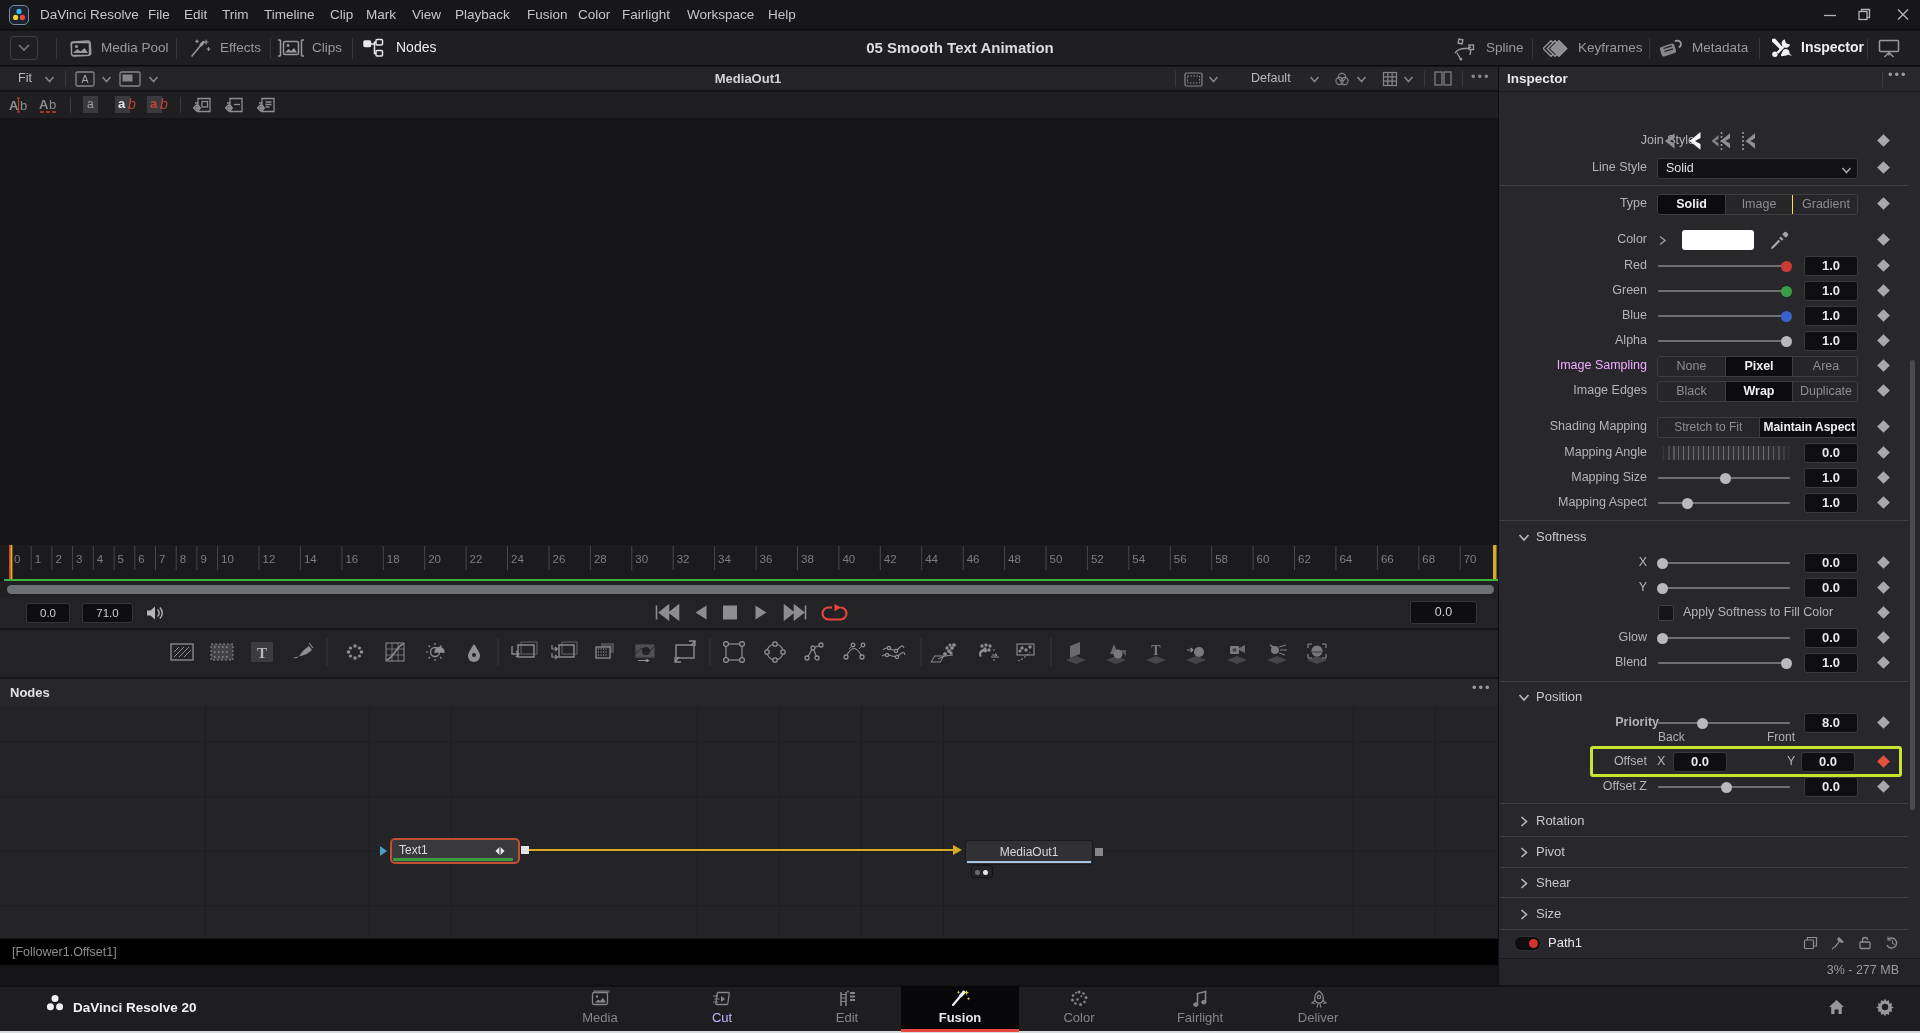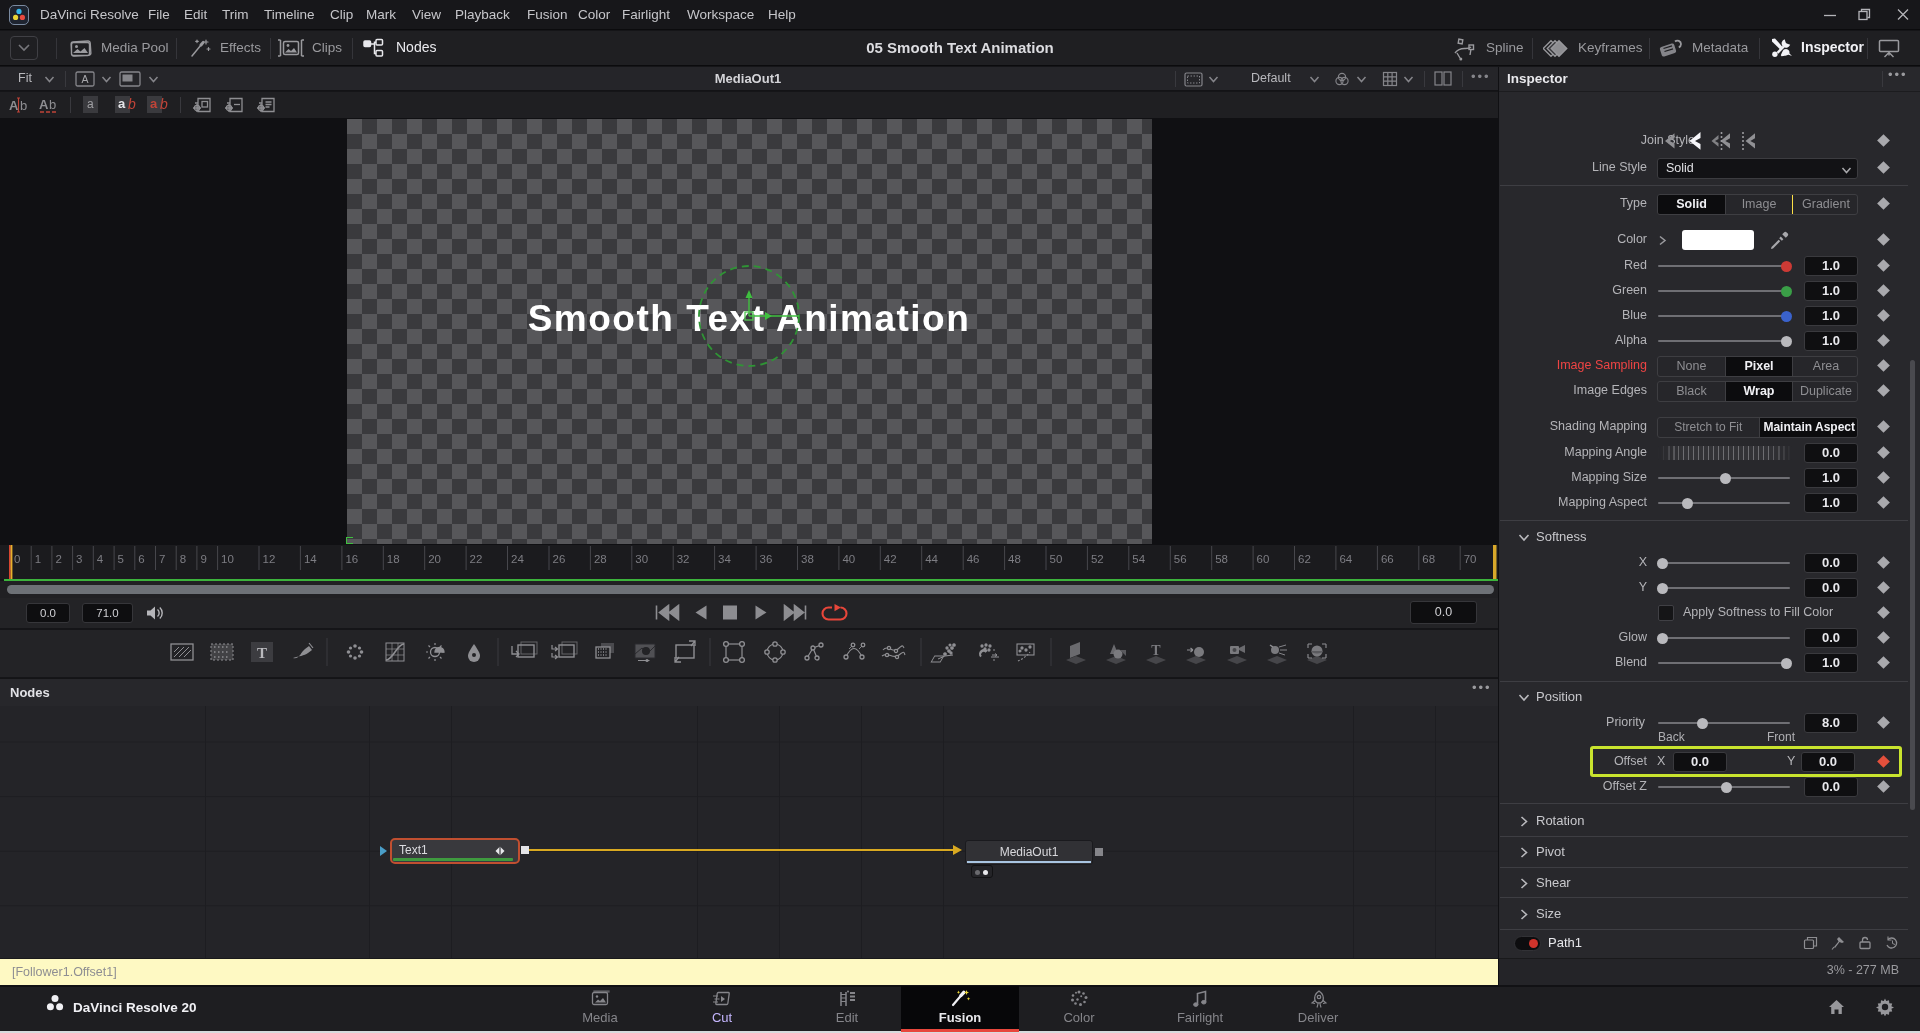--- a/index.html
+++ b/index.html
@@ -236,34 +236,20 @@
         </g>
       </svg>
 <svg class="abs" style="left:256px;top:3px;" width="22" height="20" viewBox="0 0 22 20">
 <g stroke="#8e8e92" stroke-width="1.3" fill="none">
 <path d="M6 3.5 h12 v13 h-12 z M6 8 h-3 M6 12"></path>
 <circle cx="5" cy="13" r="2.6"></circle>
           <path d="M5 9 v8 M1 13 h8"></path>
 <path d="M9.5 7 h6 M9.5 9.5 h6 M9.5 12 h4"></path>
         </g>
       </svg>
-</div>
-<div class="abs" style="left:0;top:118px;width:1498px;height:427px;background:#101013;">
-<div class="abs" style="left:347px;top:1px;width:805px;height:425px;
-background:repeating-conic-gradient(#3a3a3d 0% 25%, #57575a 0% 50%);background-size:30px 30px;"></div>
-<span class="lbl" style="left:749px;top:180px;transform:translateX(-50%);font-size:37px;font-weight:bold;color:#fff;letter-spacing:1.5px;">Smooth Text Animation</span>
-<svg class="abs" style="left:679px;top:128px;" width="140" height="140" viewBox="0 0 140 140">
-<circle cx="70" cy="70" r="50" fill="none" stroke="#2f9435" stroke-width="1.8" stroke-dasharray="7 5"></circle>
-<path d="M70 70 V 51" stroke="#3fbf3f" stroke-width="1.4" fill="none"></path>
-        <path d="M66.5 52 l3.5 -8 3.5 8 z" fill="#3fbf3f"></path>
-<path d="M70 70 H 120" stroke="#3fbf3f" stroke-width="1.4"></path>
-<path d="M86 66 l7 4 -7 4 z" fill="#3fbf3f"></path>
-<rect x="66" y="66" width="8" height="8" fill="none" stroke="#52c852" stroke-width="1.3"></rect>
-</svg>
-<div class="abs" style="left:346px;top:419px;width:7px;height:7px;border-left:1.5px solid #3fbf3f;border-top:1.5px solid #3fbf3f;border-bottom:1.5px solid #3fbf3f;"></div>
 </div>
 <div class="abs" style="left:0;top:545px;width:1498px;height:34px;background:#1b1b1e;">
 <svg class="abs" style="left:0;top:0;" width="1498" height="34" viewBox="0 0 1498 34">
 <line x1="10.5" y1="1" x2="10.5" y2="25" stroke="#47474c" stroke-width="1"></line>
         <text x="14.0" y="18" font-size="11.5" fill="#7d7d83" font-family="Liberation Sans">0</text>
         <line x1="31.2" y1="1" x2="31.2" y2="25" stroke="#47474c" stroke-width="1"></line>
         <text x="34.7" y="18" font-size="11.5" fill="#7d7d83" font-family="Liberation Sans">1</text>
         <line x1="51.9" y1="1" x2="51.9" y2="25" stroke="#47474c" stroke-width="1"></line>
         <text x="55.4" y="18" font-size="11.5" fill="#7d7d83" font-family="Liberation Sans">2</text>
         <line x1="72.6" y1="1" x2="72.6" y2="25" stroke="#47474c" stroke-width="1"></line>
@@ -588,21 +574,21 @@
 <div class="abs" style="left:965px;top:134px;width:128px;height:25px;background:#313135;border:1px solid #1a1a1e;border-radius:3px;">
 <div class="abs" style="left:1px;bottom:1px;width:124px;height:2.5px;background:#a9c5e2;"></div>
 <span class="lbl" style="left:50%;top:4px;transform:translateX(-50%);font-size:12px;color:#d8d8dc;">MediaOut1</span>
 </div>
 <div class="abs" style="left:1095px;top:142px;width:8px;height:8px;background:#85858a;"></div>
 <div class="abs" style="left:971px;top:159px;width:22px;height:13px;background:#242428;border:1px solid #121214;border-radius:3px;">
 <div class="abs" style="left:3px;top:3.5px;width:5px;height:5px;border-radius:50%;background:#6a6a6e;"></div>
 <div class="abs" style="left:11px;top:3.5px;width:5px;height:5px;border-radius:50%;background:#e8e8ec;"></div>
 </div>
 </div>
-<div class="abs" style="left:0;top:958px;width:1498px;height:27px;background:#fef9c3;border-top:1px solid #19191b;">
+<div class="abs" style="left:0;top:938px;width:1498px;height:27px;background:#000000;border-top:1px solid #19191b;">
 <span class="lbl" style="left:12px;top:6px;font-size:12.5px;color:#8e8e92;">[Follower1.Offset1]</span>
 </div>
 <div class="abs" style="left:1498px;top:67px;width:1px;height:918px;background:#101013;"></div>
 <div class="abs" style="left:1499px;top:67px;width:421px;height:918px;background:#28282c;">
 <span class="lbl" style="left:8px;top:4px;font-size:13.5px;font-weight:bold;color:#e8e8ec;">Inspector</span>
 <div class="abs" style="left:383px;top:4px;width:1px;height:16px;background:#39393e;"></div>
 <span class="lbl" style="left:389px;top:0px;font-size:13px;color:#9a9a9e;letter-spacing:2px;">•••</span>
 <div class="abs" style="left:0;top:24px;width:421px;height:1px;background:#1c1c1f;"></div>
 <span class="lbl" style="left:148px;top:66px;transform:translateX(-100%);font-size:12.5px;color:#b4b4b8;margin-left:48px;">Join Style</span>
 <svg class="abs" style="left:163px;top:63px;" width="100" height="22" viewBox="0 0 100 22">
@@ -659,21 +645,21 @@
 <span class="lbl" style="left:148px;top:241px;transform:translateX(-100%);font-size:12.5px;color:#b4b4b8;">Blue</span>
 <div class="abs" style="left:159px;top:248px;width:132px;height:2px;background:#6f6f74;border-radius:1px;"></div>
       <div class="abs" style="left:281.5px;top:243.5px;width:11px;height:11px;border-radius:50%;background:#3a62cc;"></div>
 <div class="abs" style="left:305px;top:239px;width:54px;height:20px;background:#0f0f11;border:1px solid #3a3a3e;border-radius:3px;color:#e8e8ec;font-size:13px;font-weight:bold;text-align:center;line-height:18px;">1.0</div>
 <div class="abs" style="left:380px;top:244px;width:9px;height:9px;background:#a9a9ad;transform:rotate(45deg);"></div>
 <span class="lbl" style="left:148px;top:266px;transform:translateX(-100%);font-size:12.5px;color:#b4b4b8;">Alpha</span>
 <div class="abs" style="left:159px;top:273px;width:132px;height:2px;background:#6f6f74;border-radius:1px;"></div>
       <div class="abs" style="left:281.5px;top:268.5px;width:11px;height:11px;border-radius:50%;background:#b9b9bd;"></div>
 <div class="abs" style="left:305px;top:264px;width:54px;height:20px;background:#0f0f11;border:1px solid #3a3a3e;border-radius:3px;color:#e8e8ec;font-size:13px;font-weight:bold;text-align:center;line-height:18px;">1.0</div>
 <div class="abs" style="left:380px;top:269px;width:9px;height:9px;background:#a9a9ad;transform:rotate(45deg);"></div>
-<span class="lbl" style="left:148px;top:291px;transform:translateX(-100%);font-size:12.5px;color:#ef4444;">Image Sampling</span>
+<span class="lbl" style="left:148px;top:291px;transform:translateX(-100%);font-size:12.5px;color:#f0abfc;">Image Sampling</span>
 <div class="abs" style="left:158px;top:288.5px;width:201px;height:21px;border:1px solid #3e3e42;border-radius:3px;background:#26262a;overflow:hidden;">
         <div class="abs" style="left:0.0px;top:0;width:67.0px;height:19px;background:transparent;color:#8e8e92;font-weight:normal;font-size:12.5px;text-align:center;line-height:19px;">None</div>
         <div class="abs" style="left:67.0px;top:0;width:67.0px;height:19px;background:#0c0c0e;border-left:1px solid #3e3e42;color:#f0f0f4;font-weight:bold;font-size:12.5px;text-align:center;line-height:19px;">Pixel</div>
         <div class="abs" style="left:134.0px;top:0;width:67.0px;height:19px;background:transparent;border-left:1px solid #3e3e42;color:#8e8e92;font-weight:normal;font-size:12.5px;text-align:center;line-height:19px;">Area</div>
       </div>
 <div class="abs" style="left:380px;top:294px;width:9px;height:9px;background:#a9a9ad;transform:rotate(45deg);"></div>
 <span class="lbl" style="left:148px;top:316px;transform:translateX(-100%);font-size:12.5px;color:#b4b4b8;">Image Edges</span>
 <div class="abs" style="left:158px;top:313.5px;width:201px;height:21px;border:1px solid #3e3e42;border-radius:3px;background:#26262a;overflow:hidden;">
         <div class="abs" style="left:0.0px;top:0;width:67.0px;height:19px;background:transparent;color:#8e8e92;font-weight:normal;font-size:12.5px;text-align:center;line-height:19px;">Black</div>
         <div class="abs" style="left:67.0px;top:0;width:67.0px;height:19px;background:#0c0c0e;border-left:1px solid #3e3e42;color:#f0f0f4;font-weight:bold;font-size:12.5px;text-align:center;line-height:19px;">Wrap</div>
@@ -728,21 +714,21 @@
 <span class="lbl" style="left:148px;top:588px;transform:translateX(-100%);font-size:12.5px;color:#b4b4b8;">Blend</span>
 <div class="abs" style="left:159px;top:595px;width:132px;height:2px;background:#6f6f74;border-radius:1px;"></div>
       <div class="abs" style="left:282.2px;top:590.5px;width:11px;height:11px;border-radius:50%;background:#b9b9bd;"></div>
 <div class="abs" style="left:305px;top:586px;width:54px;height:20px;background:#0f0f11;border:1px solid #3a3a3e;border-radius:3px;color:#e8e8ec;font-size:13px;font-weight:bold;text-align:center;line-height:18px;">1.0</div>
 <div class="abs" style="left:380px;top:591px;width:9px;height:9px;background:#a9a9ad;transform:rotate(45deg);"></div>
 <div class="abs" style="left:1px;top:614px;width:408px;height:1px;background:#3e3e43;"></div>
 <svg class="abs" style="left:19px;top:625px;" width="12" height="11" viewBox="0 0 12 11">
         <path d="M1.5 3 L6 8 L10.5 3" stroke="#b9b9bd" stroke-width="1.6" fill="none"></path>
       </svg>
       <span class="lbl" style="left:37px;top:622px;font-size:13px;color:#c8c8cc;">Position</span>
-<span class="lbl" style="left:146px;top:648px;transform:translateX(-100%);font-size:12.5px;color:#b4b4b8;">Priority</span>
+<span class="lbl" style="left:160px;top:648px;transform:translateX(-100%);font-size:12.5px;color:#b4b4b8;font-weight:bold;">Priority</span>
 <div class="abs" style="left:159px;top:655px;width:132px;height:2px;background:#6f6f74;border-radius:1px;"></div>
       <div class="abs" style="left:198.4px;top:650.5px;width:11px;height:11px;border-radius:50%;background:#b9b9bd;"></div>
 <div class="abs" style="left:305px;top:646px;width:54px;height:20px;background:#0f0f11;border:1px solid #3a3a3e;border-radius:3px;color:#e8e8ec;font-size:13px;font-weight:bold;text-align:center;line-height:18px;">8.0</div>
 <div class="abs" style="left:380px;top:651px;width:9px;height:9px;background:#a9a9ad;transform:rotate(45deg);"></div>
 <span class="lbl" style="left:159px;top:663px;font-size:12px;color:#b0b0b4;">Back</span>
 <span class="lbl" style="left:268px;top:663px;font-size:12px;color:#b0b0b4;">Front</span>
 <div class="abs" style="left:91px;top:679px;width:312px;height:31px;border:3px solid #c9e42e;border-radius:3px;"></div>
 <span class="lbl" style="left:148px;top:687px;transform:translateX(-100%);font-size:12.5px;color:#b4b4b8;">Offset</span>
 <span class="lbl" style="left:158px;top:687px;font-size:12.5px;color:#b4b4b8;">X</span>
 <div class="abs" style="left:174px;top:685px;width:54px;height:20px;background:#0f0f11;border:1px solid #3a3a3e;border-radius:3px;color:#e8e8ec;font-size:13px;font-weight:bold;text-align:center;line-height:18px;">0.0</div>

